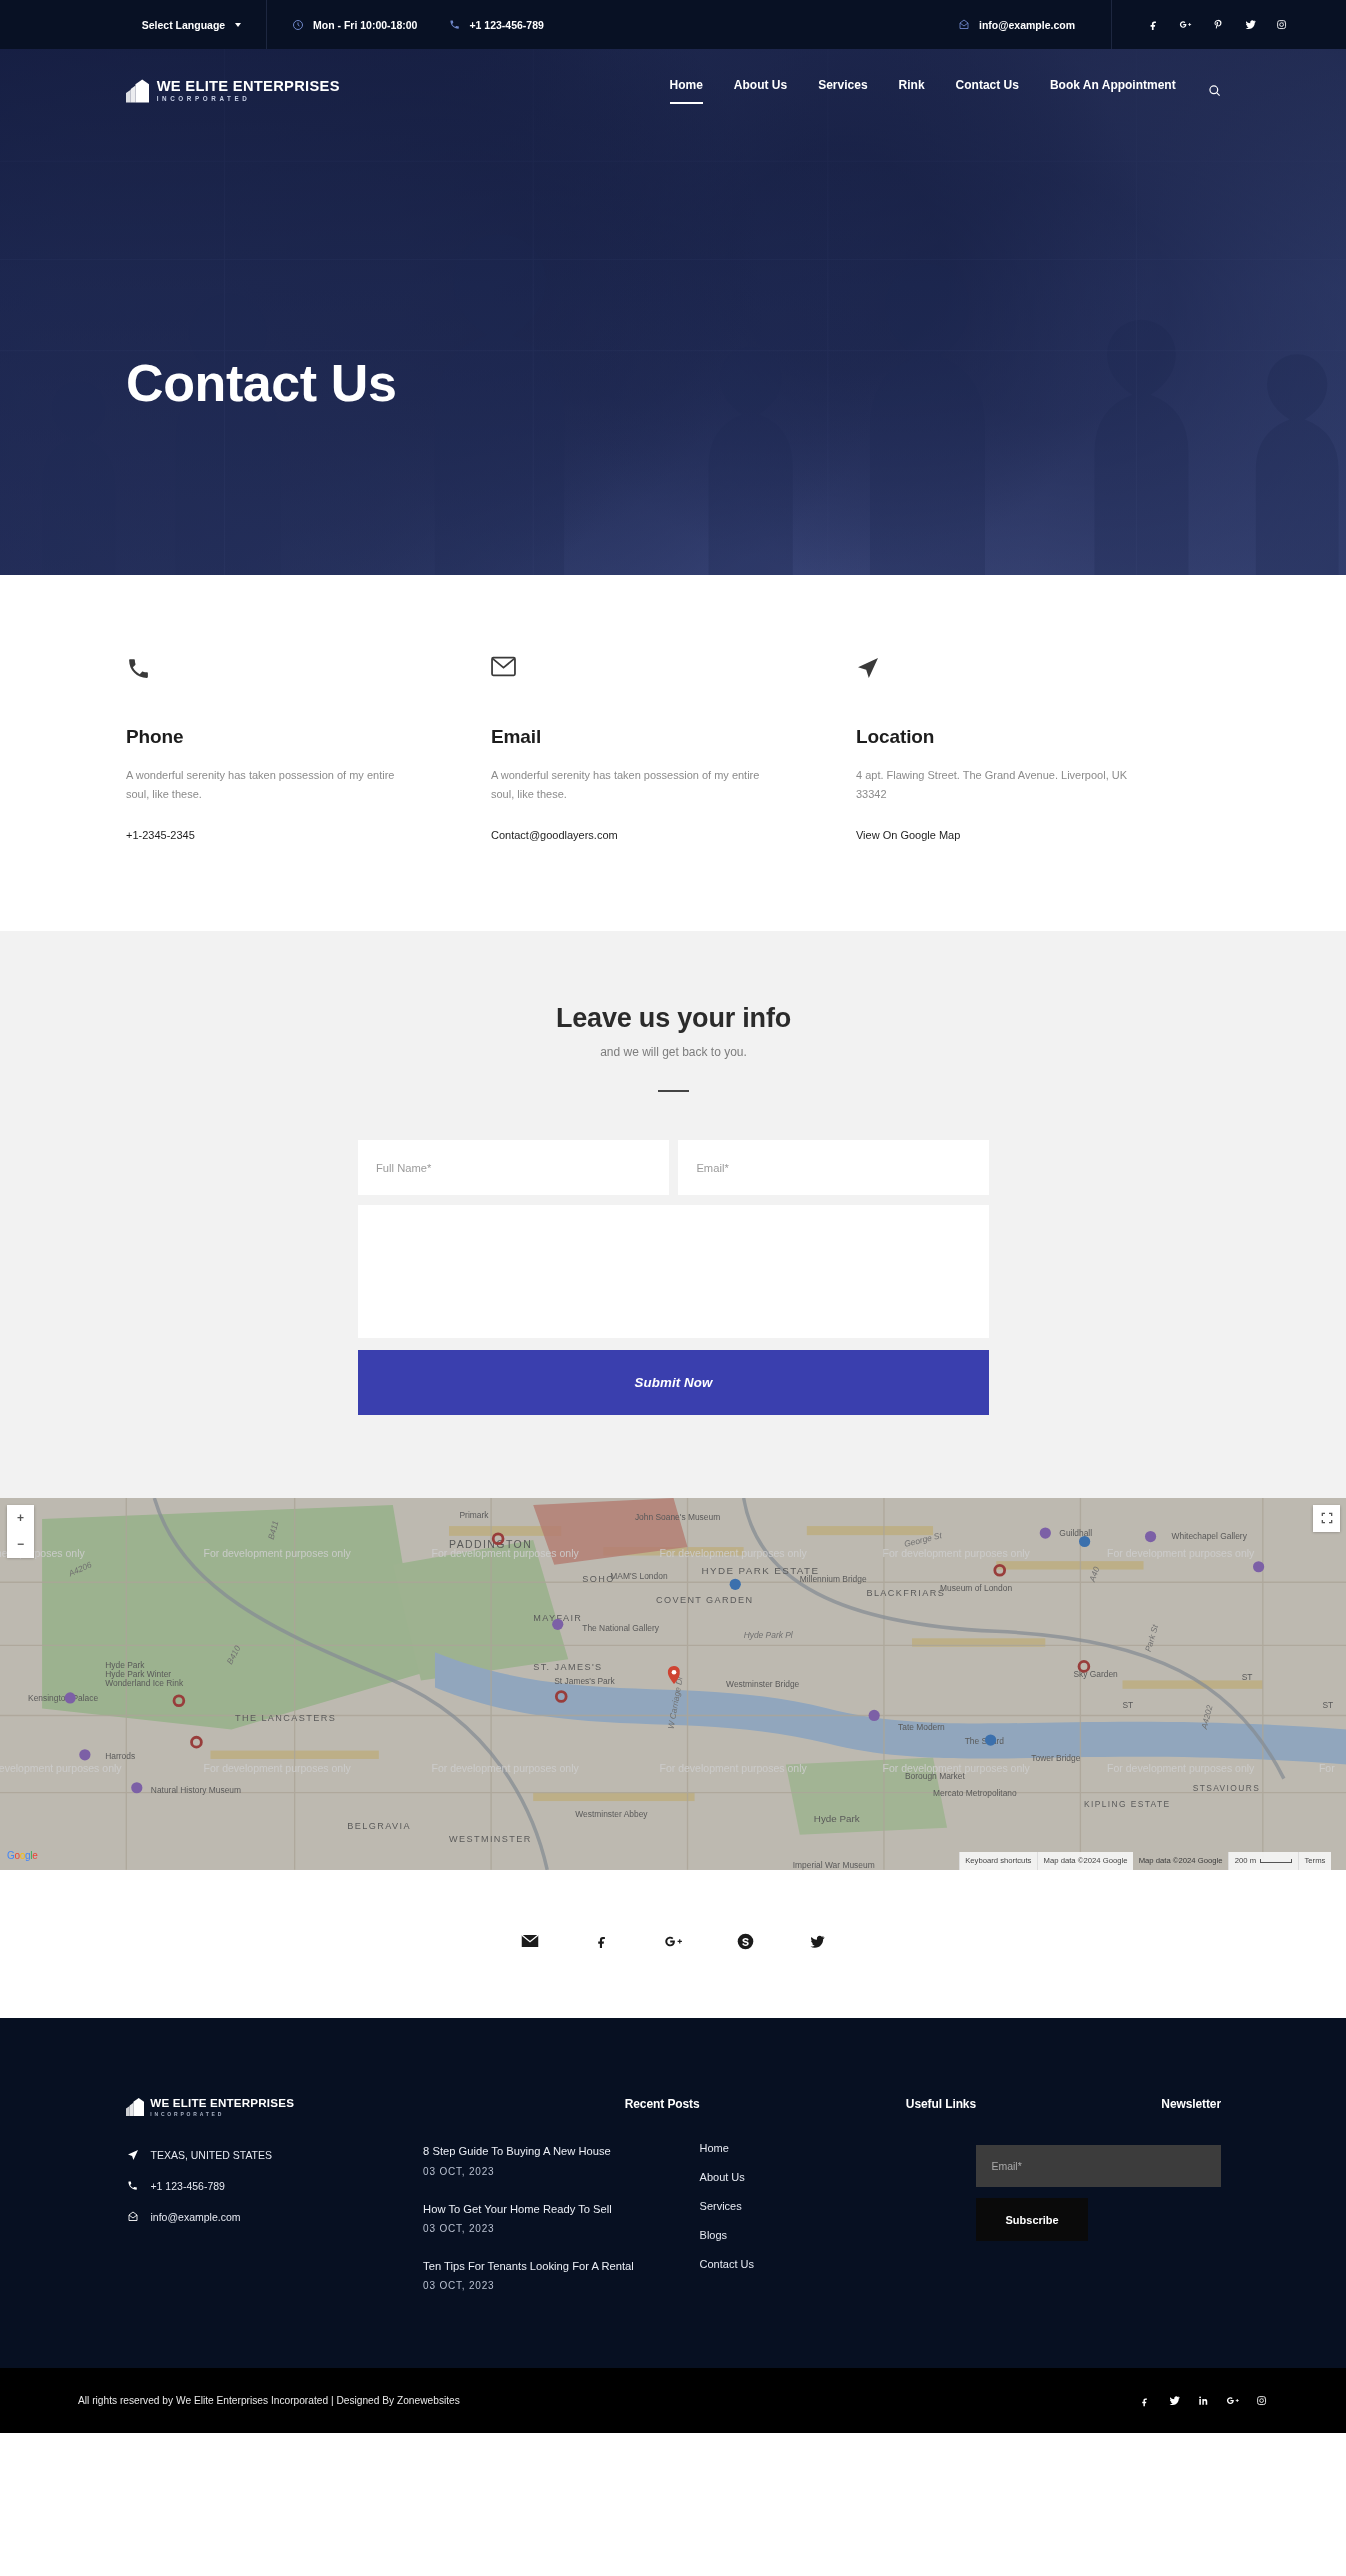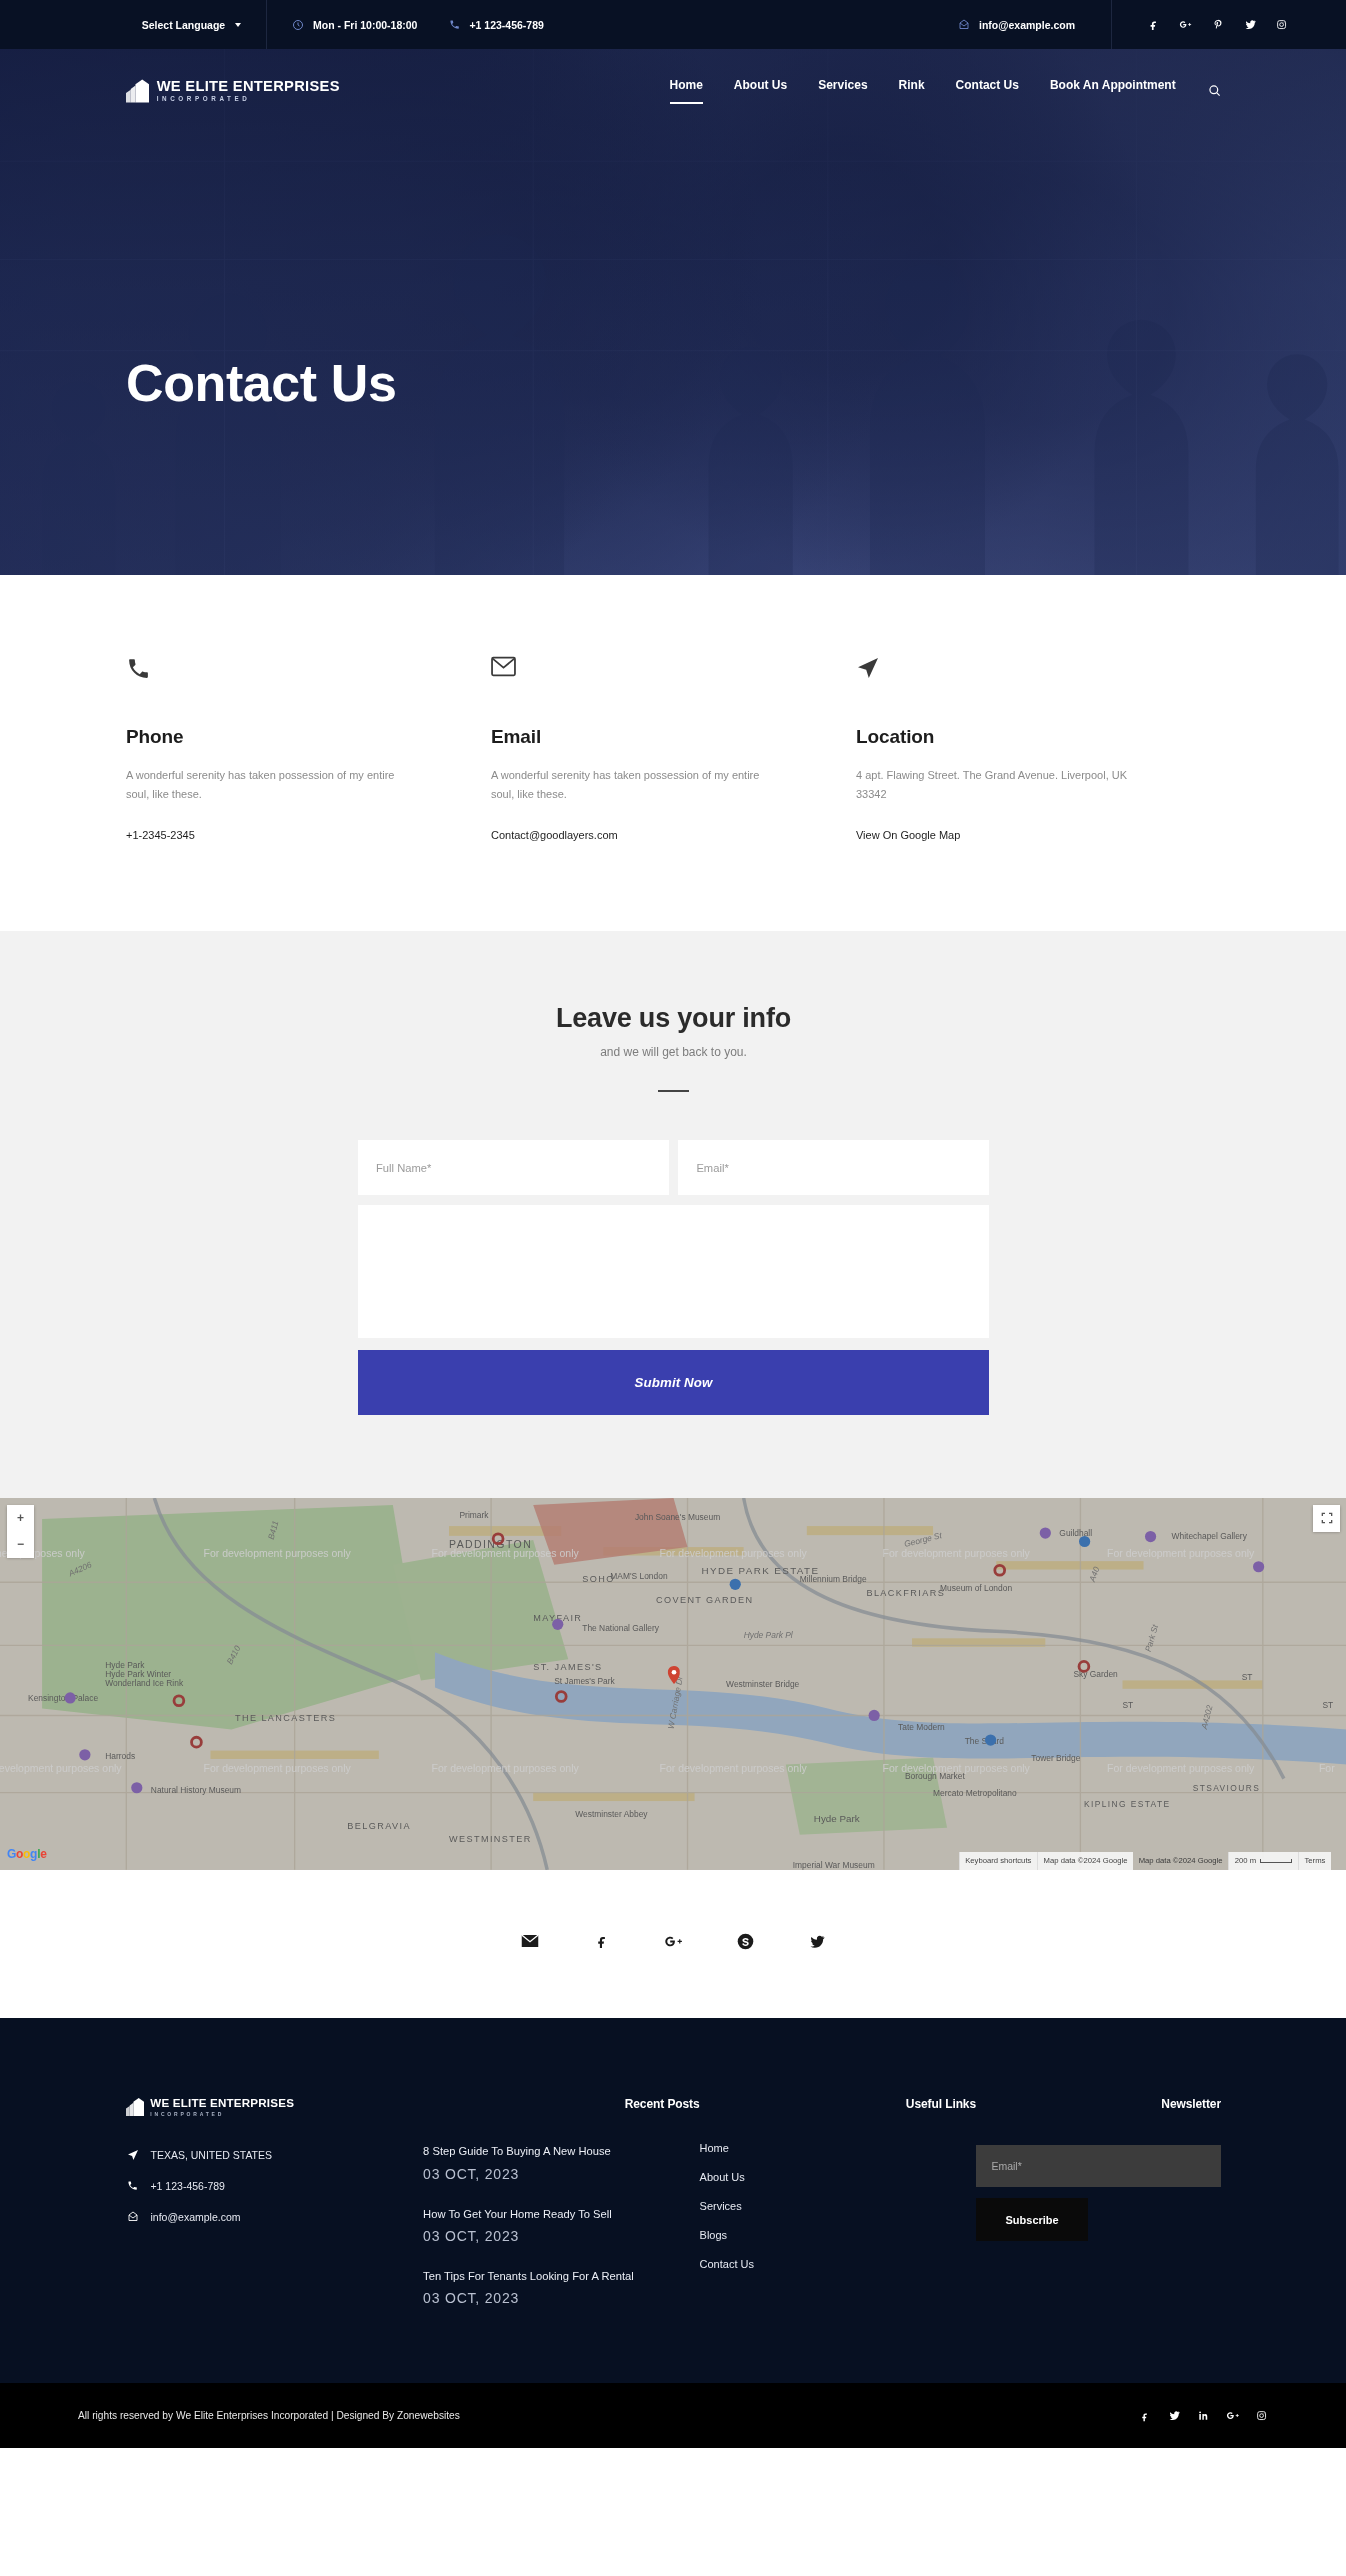--- a/index.html
+++ b/index.html
@@ -157,21 +157,21 @@
 
   
   .map-sec{ position:relative; height:372px; overflow:hidden; background:#e9e5dc; }
   .map-canvas{ position:absolute; inset:0; }
   .map-tint{ position:absolute; inset:0; background:rgba(90,90,90,.30); }
   .map-ctrl{ position:absolute; background:#fff; box-shadow:0 0.7px 2.8px rgba(0,0,0,.3); }
   .map-pan{ left:7px; top:7px; width:27px; height:53px; display:flex;flex-direction:column;}
   .map-pan div{flex:1;display:flex;align-items:center;justify-content:center;font-size:12px;color:#555;font-weight:700;}
   .map-fs{ right:7px; top:7px; width:27px;height:27px;display:flex;align-items:center;justify-content:center;}
   .map-wm{
-    position:absolute; left:7px; bottom:8.4px; font-size:12px; font-weight:700;
+    position:absolute; left:7px; bottom:8.4px; font-size:10px; font-weight:400;
     letter-spacing:-0.3px; color:#5b5b5b;
   }
   .map-wm span:nth-child(1){color:#4285f4}.map-wm span:nth-child(2){color:#ea4335}
   .map-wm span:nth-child(3){color:#fbbc05}.map-wm span:nth-child(4){color:#4285f4}
   .map-wm span:nth-child(5){color:#34a853}.map-wm span:nth-child(6){color:#ea4335}
   .map-bottom{
     position:absolute; right:16px; bottom:0; height:18px;
     display:flex; align-items:stretch; font-size:7.7px; color:#444;
   }
   .map-bottom > div{
@@ -197,21 +197,21 @@
   .f-col4{ flex:1; }
   .f-logo{ display:flex;align-items:center;gap:6.3px; }
   .f-logo-main{ color:#fff;font-size:11.6px;font-weight:800;letter-spacing:0.2px;line-height:1;}
   .f-logo-sub{ color:#aab3c6;font-size:5px;font-weight:700;letter-spacing:2.8px;margin-top:2.1px;}
   .f-contact{ margin-top:32px; display:flex; flex-direction:column; gap:19px; }
   .f-line{ display:flex; align-items:center; gap:11.2px; color:#e7eaf2; font-size:10.5px; }
   .f-line .fi{ width:13.3px;display:inline-flex;align-items:center;justify-content:center;color:#fff;}
   .f-head{ color:#fff; font-size:12px; font-weight:700; letter-spacing:-0.1px;text-align:right;}
   .f-posts{ margin-top:32px; display:flex;flex-direction:column;gap:24px;}
   .f-post-t{ color:#eceff6; font-size:11.2px; line-height:1.5; max-width:249px; cursor:pointer;}
-  .f-post-d{ color:#b9c0d0; font-size:14px; letter-spacing:0.8px; margin-top:5.6px;}
+  .f-post-d{ color:#b9c0d0; font-size:10px; letter-spacing:0.8px; margin-top:5.6px;}
   .f-links{ margin-top:31px; display:flex;flex-direction:column;gap:17px;}
   .f-links a{ color:#e7eaf2;font-size:11px;text-decoration:none; }
   .f-news{ margin-top:34px; }
   .f-news input{
     width:245px;height:42px;background:#3c3c3c;border:0;padding:0 15.4px;
     color:#ddd;font-size:10.5px;font-family:"Liberation Sans",sans-serif;
   }
   .f-news input::placeholder{ color:#a9a9a9; }
   .f-news button{
     margin-top:11.2px; background:#0a0a0a;border:0;color:#fff;

